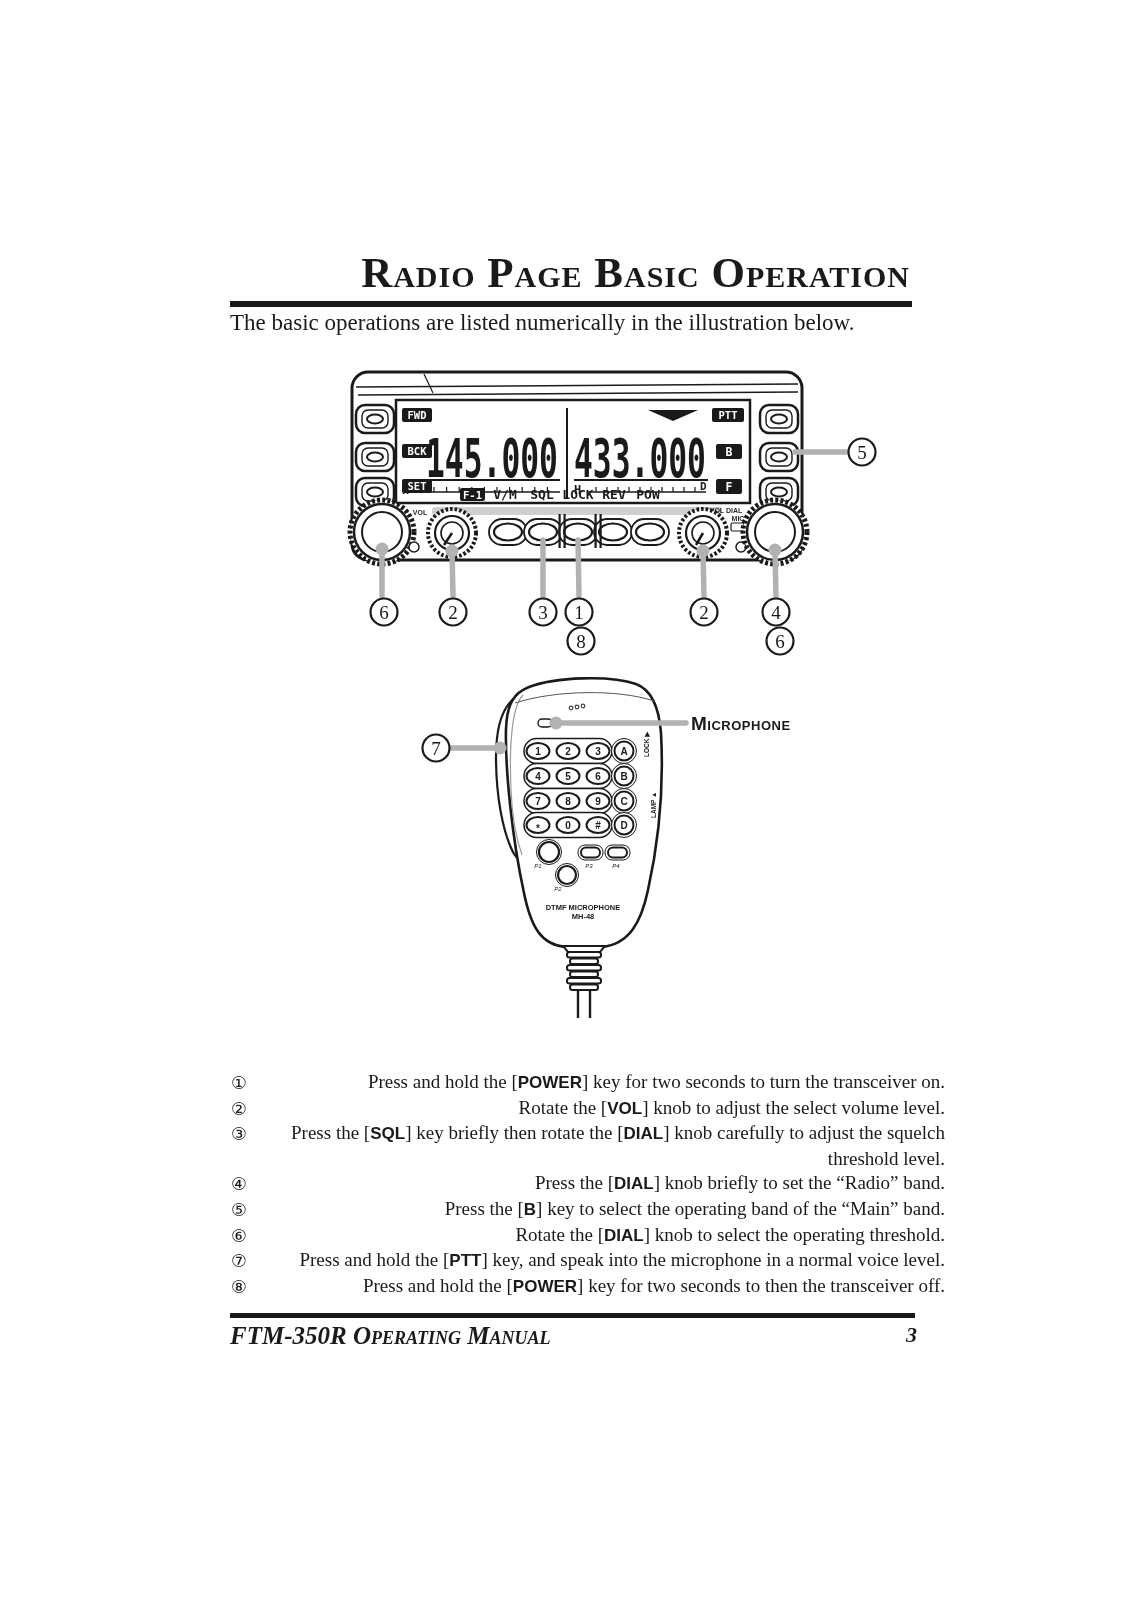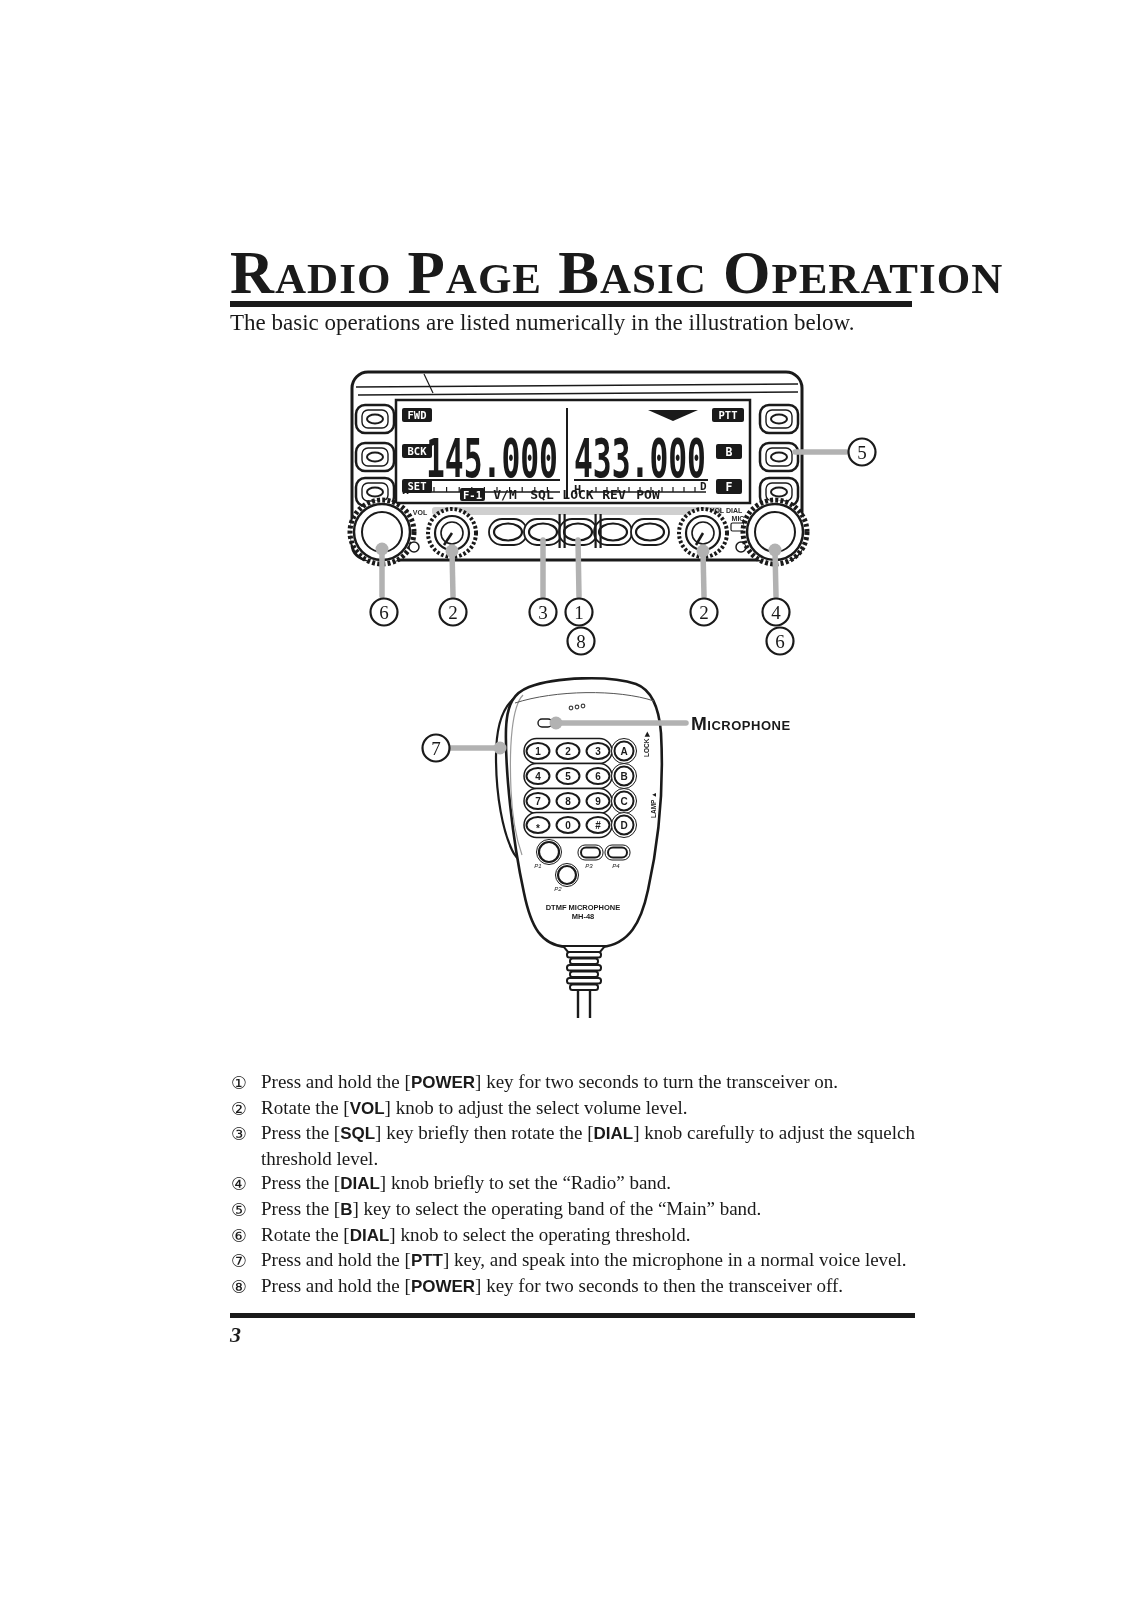--- a/index.html
+++ b/index.html
@@ -3,30 +3,30 @@
 <meta charset="utf-8">
 <style>
   html,body { margin:0; padding:0; }
   body {
     width:1131px; height:1600px; position:relative; background:#ffffff;
     font-family:"Liberation Serif", serif; color:#1a1a1a; overflow:hidden;
   }
   .abs { position:absolute; }
   #title {
     left:230px; top:248px; width:680px; text-align:right;
-    font-weight:bold; font-variant:small-caps; font-size:61px;
+    font-weight:bold; font-variant:small-caps; font-size:43px;
     letter-spacing:1px; line-height:50px; white-space:nowrap;
   }
   #rule { left:230px; top:301px; width:682px; height:6px; background:#1a1a1a; }
   #intro { left:230px; top:310px; font-size:23px; }
   #illustration { left:228px; top:358px; }
   #instructions { left:231px; top:1070px; width:714px; font-size:19px; line-height:24.6px; }
   .inst { display:flex; align-items:flex-start; }
   .inum { flex:0 0 30px; font-family:"DejaVu Sans", sans-serif; font-size:17.5px; padding-top:1px; }
-  .itext { flex:1; }
+  .itext { flex:1;text-align:right; }
   .keyname { font-family:"Liberation Sans", sans-serif; font-weight:bold; font-size:17px; }
   #footer-rule { left:230px; top:1313px; width:685px; height:5px; background:#1a1a1a; }
   #footer {
     left:230px; top:1322px; width:687px; display:flex; justify-content:space-between;
     font-weight:bold; font-style:italic; font-variant:small-caps; font-size:25px;
   }
   #footer .pnum { font-variant:normal; font-size:22px; }
   
   .oln { fill:#fff; stroke:#1a1a1a; }
   .blk { fill:#1a1a1a; stroke:none; }
@@ -408,14 +408,15 @@
       <span class="itext"><span>Press and hold the [</span><span class="keyname">PTT</span><span>] key, and speak into the microphone in a normal voice level.</span></span>
     </div>
     <div class="inst">
       <span class="inum">⑧</span>
       <span class="itext"><span>Press and hold the [</span><span class="keyname">POWER</span><span>] key for two seconds to then the transceiver off.</span></span>
     </div>
   </div>
 
 <div class="abs" id="footer-rule"></div>
 <div class="abs" id="footer">
+  <span>FTM-350R Operating Manual</span>
   <span class="pnum">3</span>
 </div>
 
 </body></html>

